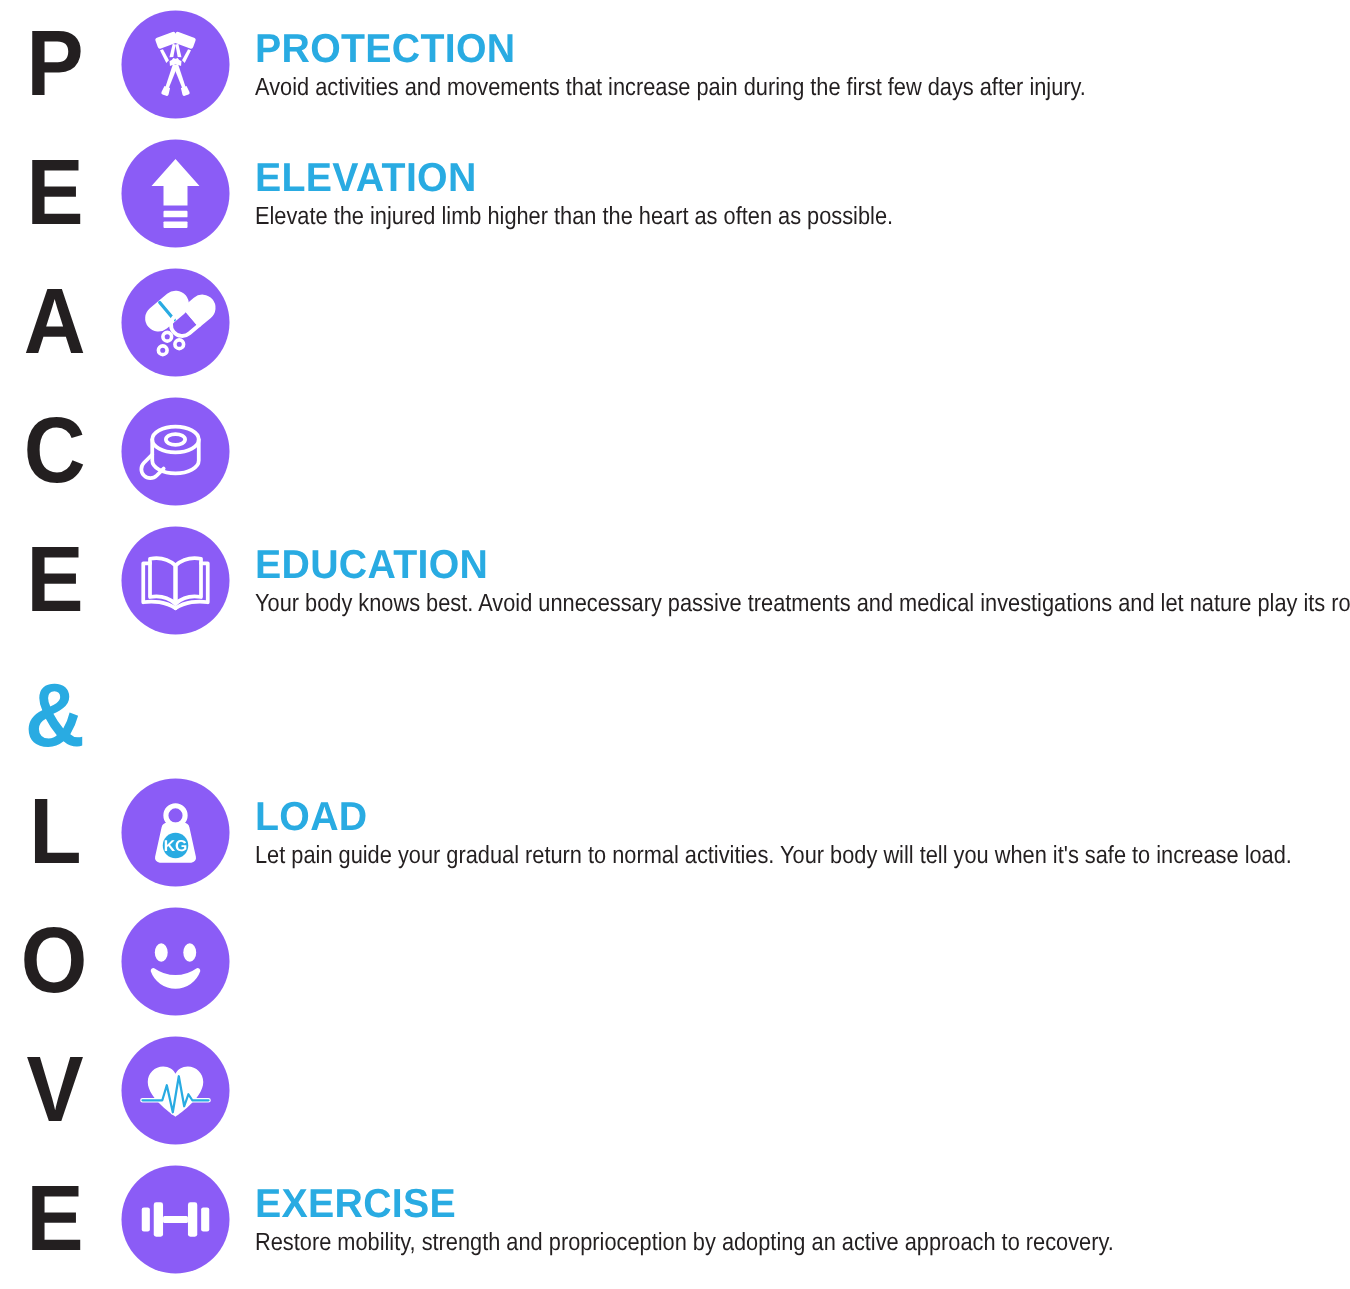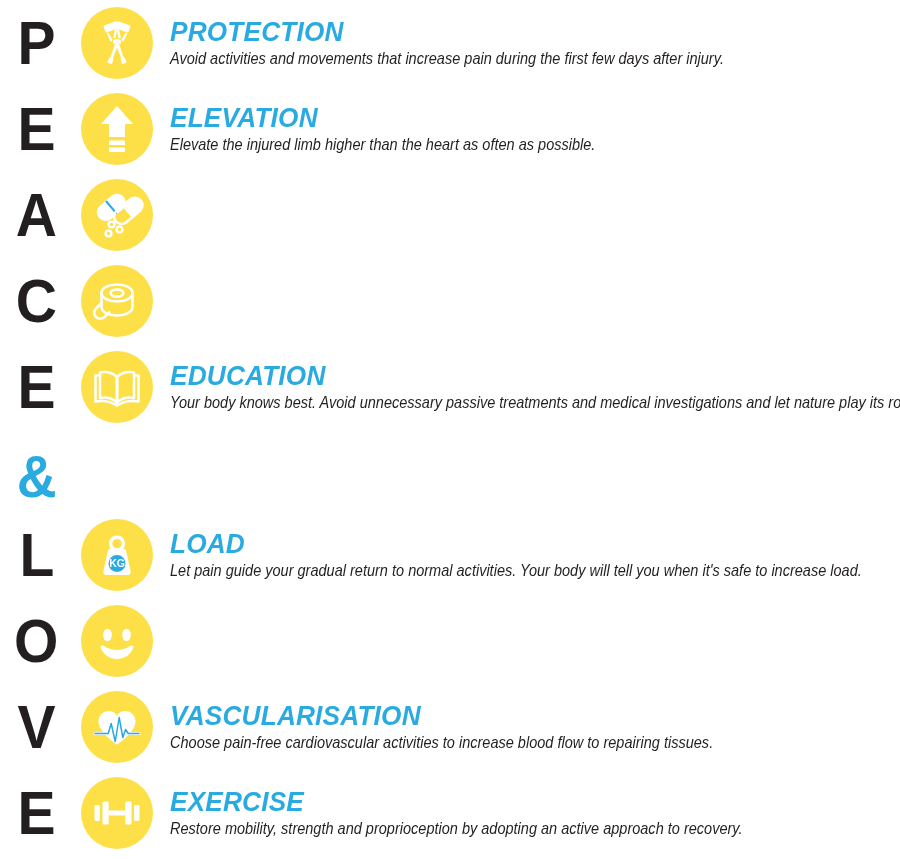--- a/index.html
+++ b/index.html
@@ -65,41 +65,40 @@
     flex: 0 0 90px;
     display: flex;
     align-items: center;
     justify-content: center;
     height: 86px;
   }
   .disc {
     width: 72px;
     height: 72px;
     border-radius: 50%;
-    background: #fde047;
+    background: #8b5cf6;
     display: flex;
     justify-content: center;
     position: relative;
   }
   .disc svg {
     display: block;
     width: 72px;
     height: 72px;
   }
 
   
   .text-cell {
     flex: 1 1 auto;
     padding-left: 8px;
     padding-right: 17px;
     display: flex;
     flex-direction: column;
     justify-content: center;
     height: 86px;
-    font-style: italic;
   }
   .title {
     font-family: "Liberation Sans Narrow", "Liberation Sans", "DejaVu Sans", sans-serif;
     font-weight: 700;
     font-size: 27px;
     line-height: 29px;
     letter-spacing: 0.2px;
     color: #29abe2;
     text-transform: uppercase;
     transform: scaleX(0.97);
@@ -314,24 +313,20 @@
       <div class="disc">
         <svg viewBox="0 0 72 72" aria-hidden="true">
           <g>
             <path d="M36 53.5 C36 53.5 17.5 41.5 17.5 30.4 C17.5 24.4 22.2 20 27.8 20 C31.6 20 34.6 22 36 24.8 C37.4 22 40.4 20 44.2 20 C49.8 20 54.5 24.4 54.5 30.4 C54.5 41.5 36 53.5 36 53.5 Z" fill="#ffffff"></path>
             <path d="M14 42.5 H27.2 L30.2 32.5 L34.2 50.5 L38.2 26.5 L41.8 46.5 L44.6 38.5 L47.2 42.5 H58" fill="none" stroke="#ffffff" stroke-width="3.1" stroke-linejoin="round" stroke-linecap="round"></path>
             <path d="M14 42.5 H27.2 L30.2 32.5 L34.2 50.5 L38.2 26.5 L41.8 46.5 L44.6 38.5 L47.2 42.5 H58" fill="none" stroke="#29abe2" stroke-width="1.5" stroke-linejoin="round" stroke-linecap="round"></path>
           </g>
         </svg>
       </div>
     </div>
-    <div class="text-cell">
-      <div class="title">VASCULARISATION</div>
-      <div class="body">Choose pain-free cardiovascular activities to increase blood flow to repairing tissues.</div>
-    </div>
   </div>
 
   <div class="row" style="top:770px;">
     <div class="letter-cell">
       <span class="letter">E</span>
     </div>
     <div class="icon-cell">
       <div class="disc">
         <svg viewBox="0 0 72 72" aria-hidden="true">
           <g fill="#ffffff">

